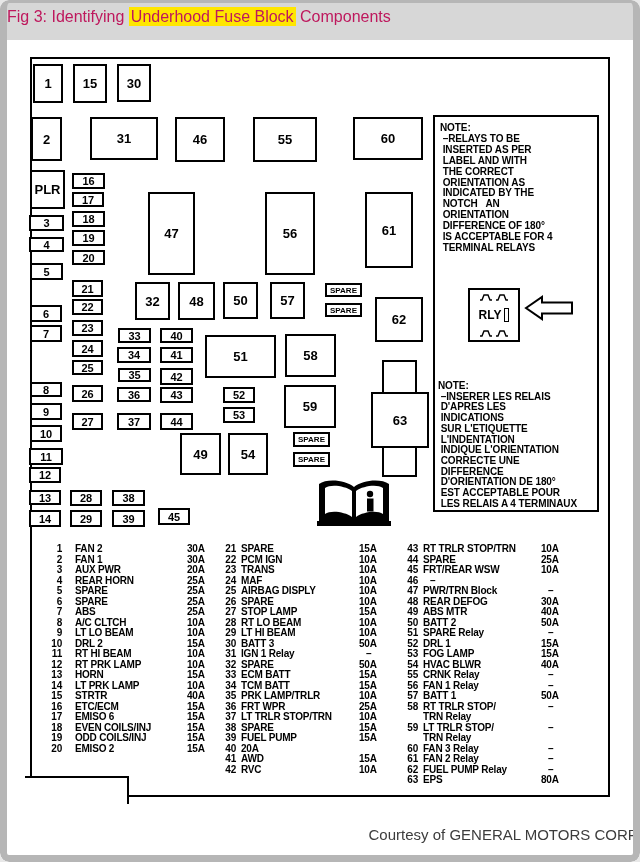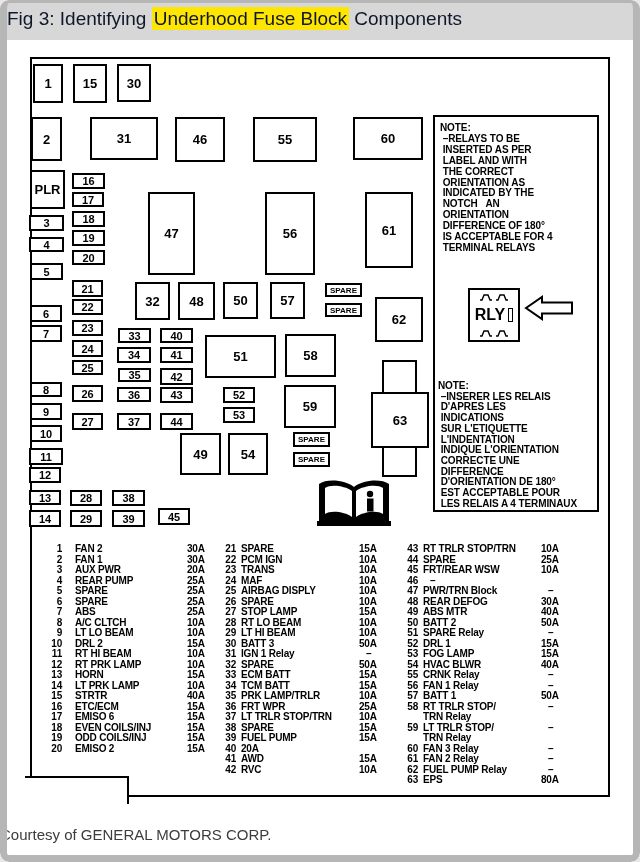--- a/index.html
+++ b/index.html
@@ -1,51 +1,51 @@
 <!DOCTYPE html>
 <html><head>
 <meta charset="utf-8">
 <style>
   html,body{margin:0;padding:0;background:#e8e8e8;}
   .page{position:relative;width:640px;height:862px;background:#fff;font-family:"Liberation Sans",sans-serif;overflow:hidden;border-radius:9px;}
   .frame{position:absolute;inset:0;border:7px solid #b6b6b6;border-top-width:3px;border-radius:9px;pointer-events:none;z-index:60;}
   .titlebar{position:absolute;left:0;top:0;right:0;height:40px;background:#d7d7d7;z-index:1;}
-  .title{position:absolute;left:7px;top:8px;font-size:19px;color:#0f172a;white-space:nowrap;}
+  .title{position:absolute;left:7px;top:8px;font-size:16px;color:#be185d;white-space:nowrap;}
   .hl{background:#ffe600;padding:1px 2px;}
   .canvas{position:absolute;inset:0;z-index:2;}
   .mainbox{position:absolute;left:30px;top:57px;width:580px;height:740px;border:2px solid #000;box-sizing:border-box;background:#fff;}
   .notch{position:absolute;left:25px;top:776px;width:104px;height:28px;background:#fff;border-top:2px solid #000;border-right:2px solid #000;box-sizing:border-box;}
   .fbox{position:absolute;background:#fff;border:2px solid #000;box-sizing:border-box;display:flex;align-items:center;justify-content:center;font-weight:700;color:#000;}
   .spare{font-size:8px !important;font-weight:700;letter-spacing:0;}
   .cross-stem{position:absolute;left:382px;top:360px;width:35px;height:117px;border:2px solid #000;box-sizing:border-box;background:#fff;}
   .cross-body{position:absolute;left:371px;top:392px;width:58px;height:56px;border:2px solid #000;box-sizing:border-box;background:#fff;display:flex;align-items:center;justify-content:center;font-weight:700;font-size:13px;}
   .notebox{position:absolute;left:433px;top:115px;width:166px;height:397px;border:2px solid #000;box-sizing:border-box;background:#fff;}
   .notetext{position:absolute;font-size:10px;font-weight:700;line-height:10.9px;letter-spacing:-0.1px;white-space:pre-wrap;color:#000;}
   .note-en{left:440px;top:123px;width:155px;}
   .note-fr{left:438px;top:381px;width:160px;line-height:10.7px;}
   .rlybox{position:absolute;left:468px;top:288px;width:52px;height:54px;border:2px solid #000;box-sizing:border-box;background:#fff;display:flex;flex-direction:column;align-items:center;justify-content:space-between;padding:3px 0;}
   .bumprow{display:flex;gap:4px;}
   .rlymid{display:flex;align-items:center;gap:3px;}
-  .rlytxt{font-size:16px;font-weight:700;text-align:right;}
+  .rlytxt{font-size:12px;font-weight:700;text-align:right;}
   .rlyslot{width:5px;height:14px;border:1.5px solid #000;box-sizing:border-box;}
   .arrow{position:absolute;left:524px;top:294px;}
   .book{position:absolute;left:313px;top:477px;}
   .legendcol{position:absolute;top:544px;font-size:10px;font-weight:700;letter-spacing:-0.2px;color:#000;}
   #lcol1{left:48px;width:168px;}
   #lcol2{left:222px;width:178px;}
   #lcol3{left:404px;width:182px;}
   .lrow{display:flex;align-items:flex-start;line-height:10.5px;}
   .lnum{width:14px;text-align:right;margin-right:5px;flex:none;}
   .lname{white-space:pre-line;flex:none;}
   #lcol1 .lname{width:112px;padding-left:8px;}
   #lcol2 .lname{width:118px;}
   #lcol3 .lname{width:118px;}
   .lamp{flex:none;}
   .lamp.dash{padding-left:7px;}
-  .caption{position:absolute;left:0;right:0;top:826px;text-align:left;font-size:15px;color:#3c3c3c;}
+  .caption{position:absolute;left:0;right:0;top:826px;text-align:right;font-size:15px;color:#3c3c3c;}
 </style>
 </head>
 <body>
 
 <div class="page">
   <div class="titlebar">
     <div class="title"><span>Fig 3: Identifying </span><span class="hl">Underhood Fuse Block</span><span> Components</span></div>
   </div>
 
   <div class="canvas">
@@ -198,21 +198,21 @@
           <span class="lname">FAN 1</span>
           <span class="lamp">30A</span>
         </div>
         <div class="lrow">
           <span class="lnum">3</span>
           <span class="lname">AUX PWR</span>
           <span class="lamp">20A</span>
         </div>
         <div class="lrow">
           <span class="lnum">4</span>
-          <span class="lname">REAR PUMP</span>
+          <span class="lname">REAR HORN</span>
           <span class="lamp">25A</span>
         </div>
         <div class="lrow">
           <span class="lnum">5</span>
           <span class="lname">SPARE</span>
           <span class="lamp">25A</span>
         </div>
         <div class="lrow">
           <span class="lnum">6</span>
           <span class="lname">SPARE</span>

